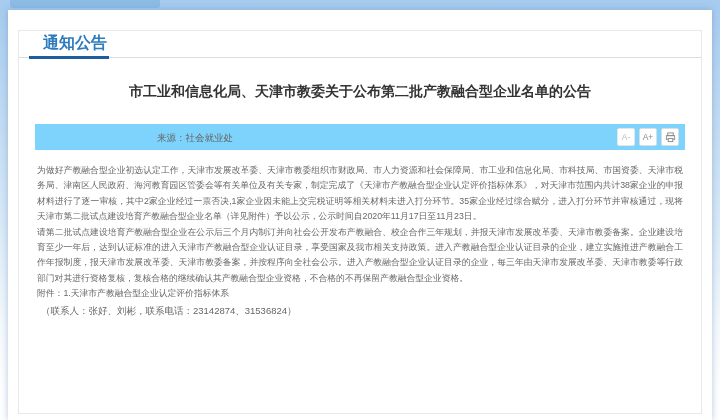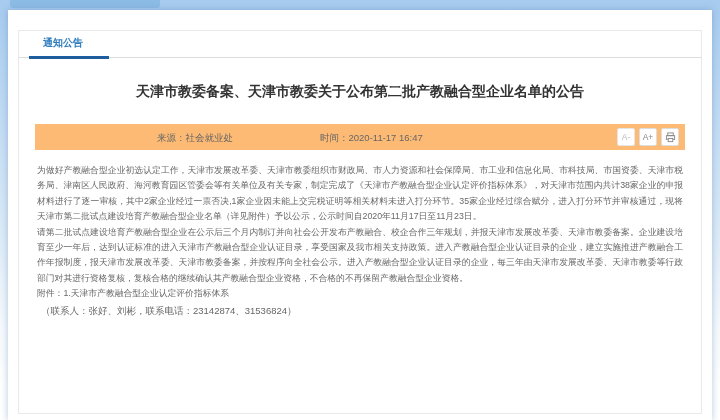--- a/index.html
+++ b/index.html
@@ -9,26 +9,26 @@
     background:linear-gradient(180deg, var(--bg-top) 0%, #bcd8f3 22%, #dcebf8 55%, #f6fafd 78%, #ffffff 92%);
   }
   .top-strip { position:absolute; left:10px; top:0; width:150px; height:8px;
     background:var(--strip); border-radius:0 0 3px 3px; }
   .sheet { position:absolute; left:8px; right:8px; top:10px; bottom:0;
     background:#ffffff; box-shadow:0 0 7px rgba(90,130,175,.45); }
   .panel { position:absolute; left:10px; right:10px; top:20px; bottom:6px;
     background:#fff; border:1px solid #e9e9e9; }
   .tabbar { position:relative; height:27px; border-bottom:1px solid #dcdcdc; }
   .tab { position:relative; display:inline-block; margin-left:24px; height:100%;
-    line-height:24px; font-size:10px; font-weight:bold; color:var(--accent); cursor:pointer; }
+    line-height:24px; font-size:16px; font-weight:bold; color:var(--accent); cursor:pointer; }
   .tab-accent { position:absolute; left:-14px; bottom:-2px; width:80px; height:3px;
     background:var(--accent-dark); display:block; }
   .title { margin:24px 40px 0; text-align:center; font-size:14px; font-weight:bold;
     color:#333; line-height:18px; }
-  .meta { position:relative; margin:24px 16px 0; height:26px; background:#fdba74;
+  .meta { position:relative; margin:24px 16px 0; height:26px; background:#7dd3fc;
     font-size:9.5px; color:#666; }
   .m-src { position:absolute; left:122px; top:8px; }
   .m-time { position:absolute; left:285px; top:8px; }
   .m-tools { position:absolute; right:6px; top:4px; display:flex; gap:4px; }
   .tool { width:18px; height:18px; background:#fff; border:1px solid #ddd; border-radius:2px;
     font-size:8.5px; color:#888; display:flex; align-items:center; justify-content:center;
     cursor:pointer; font-family:inherit; padding:0; }
   .tool.dim { color:#bbb; border-color:#e6e6e6; }
   .body { margin:13px 18px 0; font-size:8.8px; color:#686868; line-height:15.4px;
     text-align:justify; }
@@ -46,25 +46,24 @@
   <div class="sheet">
     <div class="panel">
 
       <div class="tabbar">
         <div class="tab">
           <span>通知公告</span>
           <i class="tab-accent"></i>
         </div>
       </div>
 
-      <h1 class="title">天津市教委备案、天津市教委关于公布第二批产教融合型企业名单的公告</h1>
+      <h1 class="title">市工业和信息化局、天津市教委关于公布第二批产教融合型企业名单的公告</h1>
 
       <div class="meta">
         <span class="m-src"><span>来源：</span><span>社会就业处</span></span>
-        <span class="m-time"><span>时间：</span><span>2020-11-17 16:47</span></span>
         <span class="m-tools">
           <button class="tool dim">A-</button>
           <button class="tool">A+</button>
           <button class="tool">
             <svg width="11" height="11" viewBox="0 0 12 12">
               <rect x="3" y="1" width="6" height="3" fill="none" stroke="#888" stroke-width="1"></rect>
               <rect x="1.5" y="4" width="9" height="4" fill="none" stroke="#888" stroke-width="1"></rect>
               <rect x="3.5" y="7" width="5" height="3.5" fill="#fff" stroke="#888" stroke-width="1"></rect>
             </svg>
           </button>

